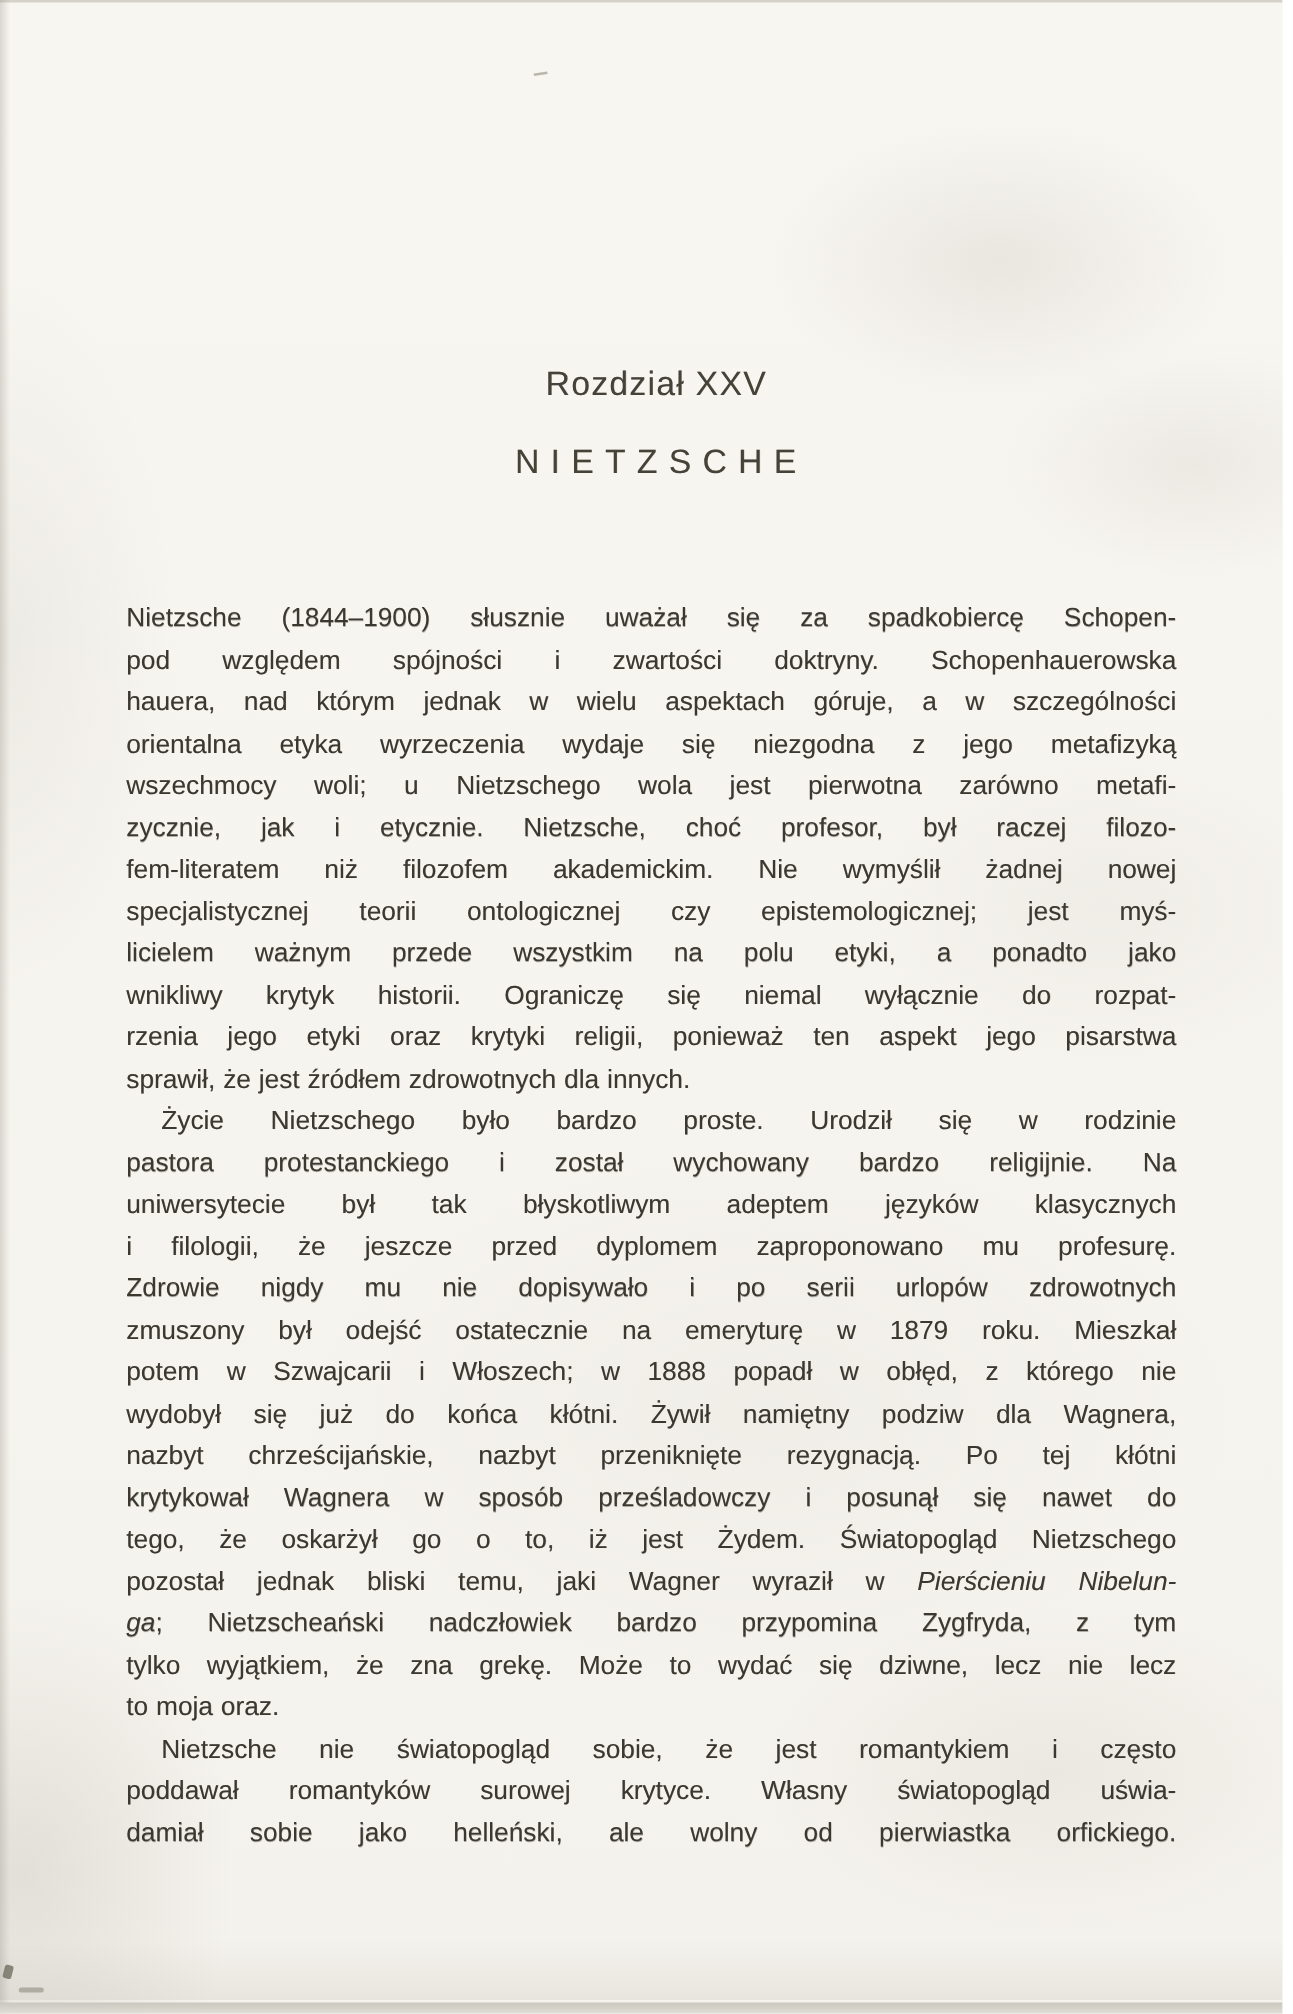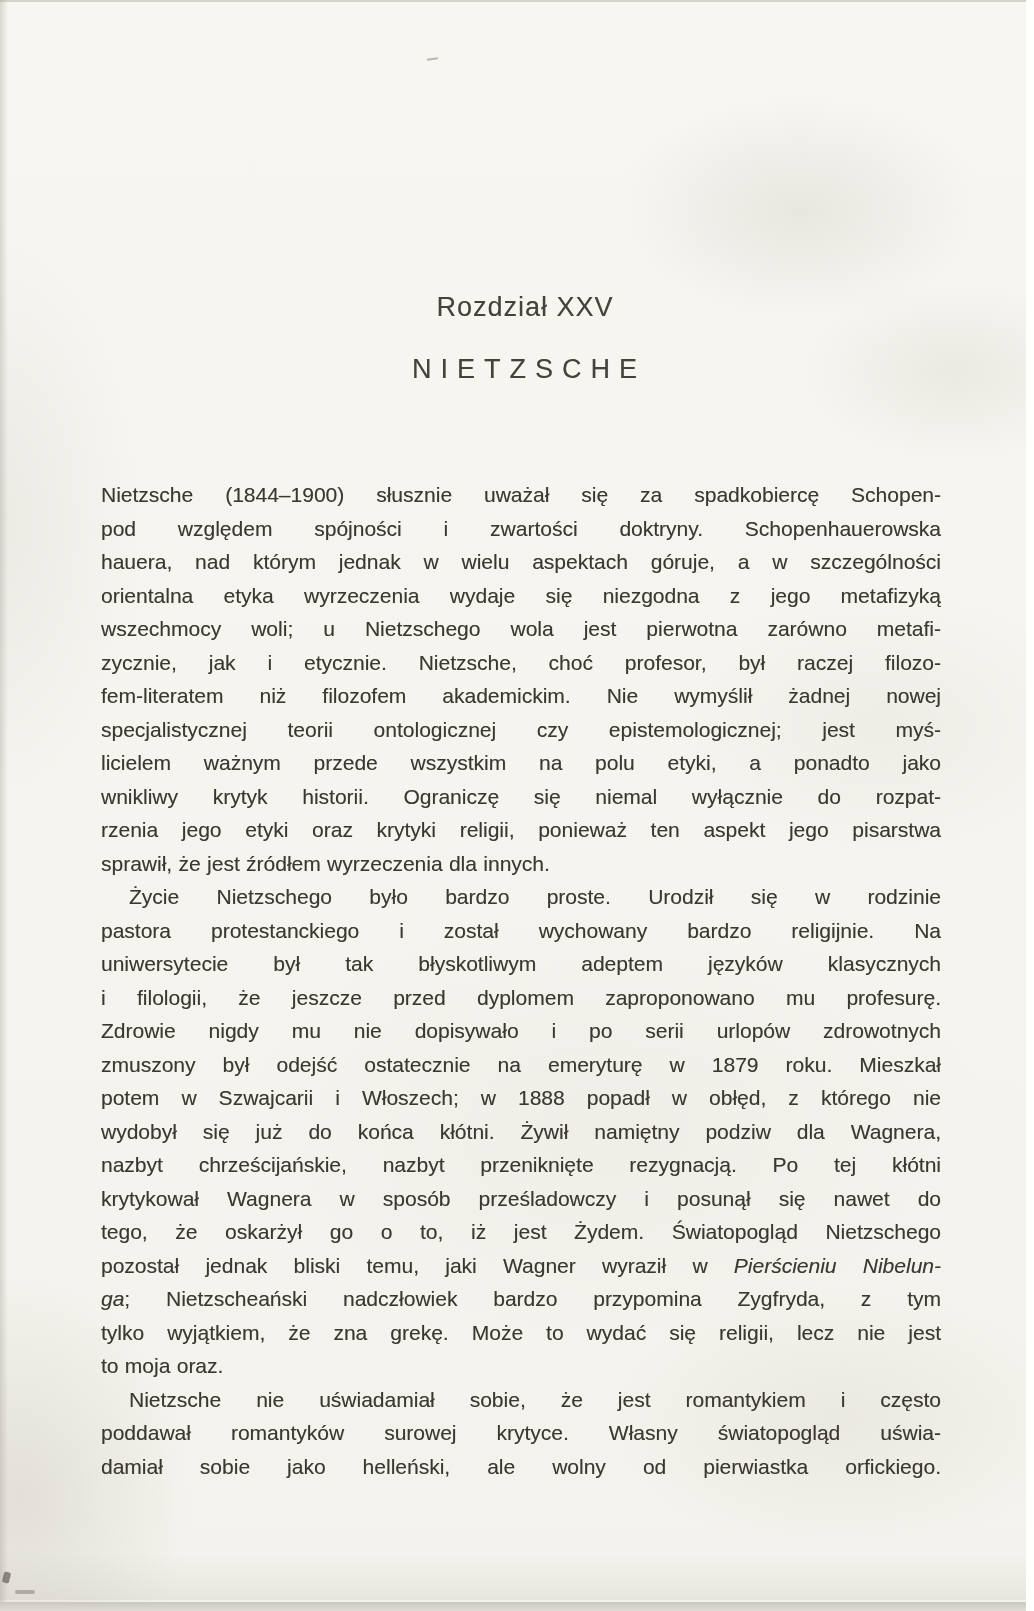--- a/index.html
+++ b/index.html
@@ -111,37 +111,37 @@
       <div class="line"><span>pod względem spójności i zwartości doktryny. Schopenhauerowska</span></div>
       <div class="line"><span>hauera, nad którym jednak w wielu aspektach góruje, a w szczególności</span></div>
       <div class="line"><span>orientalna etyka wyrzeczenia wydaje się niezgodna z jego metafizyką</span></div>
       <div class="line"><span>wszechmocy woli; u Nietzschego wola jest pierwotna zarówno metafi-</span></div>
       <div class="line"><span>zycznie, jak i etycznie. Nietzsche, choć profesor, był raczej filozo-</span></div>
       <div class="line"><span>fem-literatem niż filozofem akademickim. Nie wymyślił żadnej nowej</span></div>
       <div class="line"><span>specjalistycznej teorii ontologicznej czy epistemologicznej; jest myś-</span></div>
       <div class="line"><span>licielem ważnym przede wszystkim na polu etyki, a ponadto jako</span></div>
       <div class="line"><span>wnikliwy krytyk historii. Ograniczę się niemal wyłącznie do rozpat-</span></div>
       <div class="line"><span>rzenia jego etyki oraz krytyki religii, ponieważ ten aspekt jego pisarstwa</span></div>
-      <div class="line last"><span>sprawił, że jest źródłem wyrzeczenia dla innych.</span></div>
+      <div class="line last"><span>sprawił, że jest źródłem zdrowotnych dla innych.</span></div>
       <div class="line indent"><span>Życie Nietzschego było bardzo proste. Urodził się w rodzinie</span></div>
       <div class="line"><span>pastora protestanckiego i został wychowany bardzo religijnie. Na</span></div>
       <div class="line"><span>uniwersytecie był tak błyskotliwym adeptem języków klasycznych</span></div>
       <div class="line"><span>i filologii, że jeszcze przed dyplomem zaproponowano mu profesurę.</span></div>
       <div class="line"><span>Zdrowie nigdy mu nie dopisywało i po serii urlopów zdrowotnych</span></div>
       <div class="line"><span>zmuszony był odejść ostatecznie na emeryturę w 1879 roku. Mieszkał</span></div>
       <div class="line"><span>potem w Szwajcarii i Włoszech; w 1888 popadł w obłęd, z którego nie</span></div>
       <div class="line"><span>wydobył się już do końca kłótni. Żywił namiętny podziw dla Wagnera,</span></div>
       <div class="line"><span>nazbyt chrześcijańskie, nazbyt przeniknięte rezygnacją. Po tej kłótni</span></div>
       <div class="line"><span>krytykował Wagnera w sposób prześladowczy i posunął się nawet do</span></div>
       <div class="line"><span>tego, że oskarżył go o to, iż jest Żydem. Światopogląd Nietzschego</span></div>
       <div class="line"><span>pozostał jednak bliski temu, jaki Wagner wyraził w </span><span class="it">Pierścieniu Nibelun-</span></div>
       <div class="line"><span class="it">ga</span><span>; Nietzscheański nadczłowiek bardzo przypomina Zygfryda, z tym</span></div>
-      <div class="line"><span>tylko wyjątkiem, że zna grekę. Może to wydać się religii, lecz nie jest</span></div>
+      <div class="line"><span>tylko wyjątkiem, że zna grekę. Może to wydać się dziwne, lecz nie lecz</span></div>
       <div class="line last"><span>to moja oraz.</span></div>
-      <div class="line indent"><span>Nietzsche nie uświadamiał sobie, że jest romantykiem i często</span></div>
+      <div class="line indent"><span>Nietzsche nie światopogląd sobie, że jest romantykiem i często</span></div>
       <div class="line"><span>poddawał romantyków surowej krytyce. Własny światopogląd uświa-</span></div>
       <div class="line"><span>damiał sobie jako helleński, ale wolny od pierwiastka orfickiego.</span></div>
     </div>
 
   <div class="bottom-shade"></div>
   <div class="bottom-scan-line"></div>
   <div class="bottom-band"></div>
   <div class="speck-a"></div>
   <div class="speck-b"></div>
 

